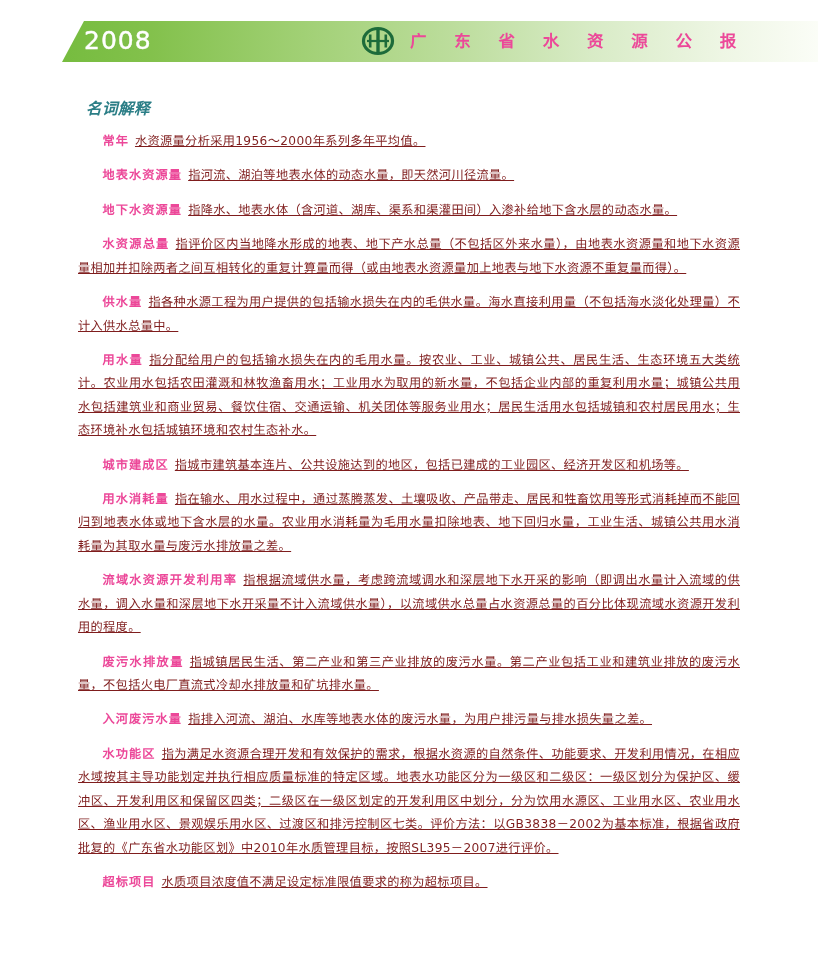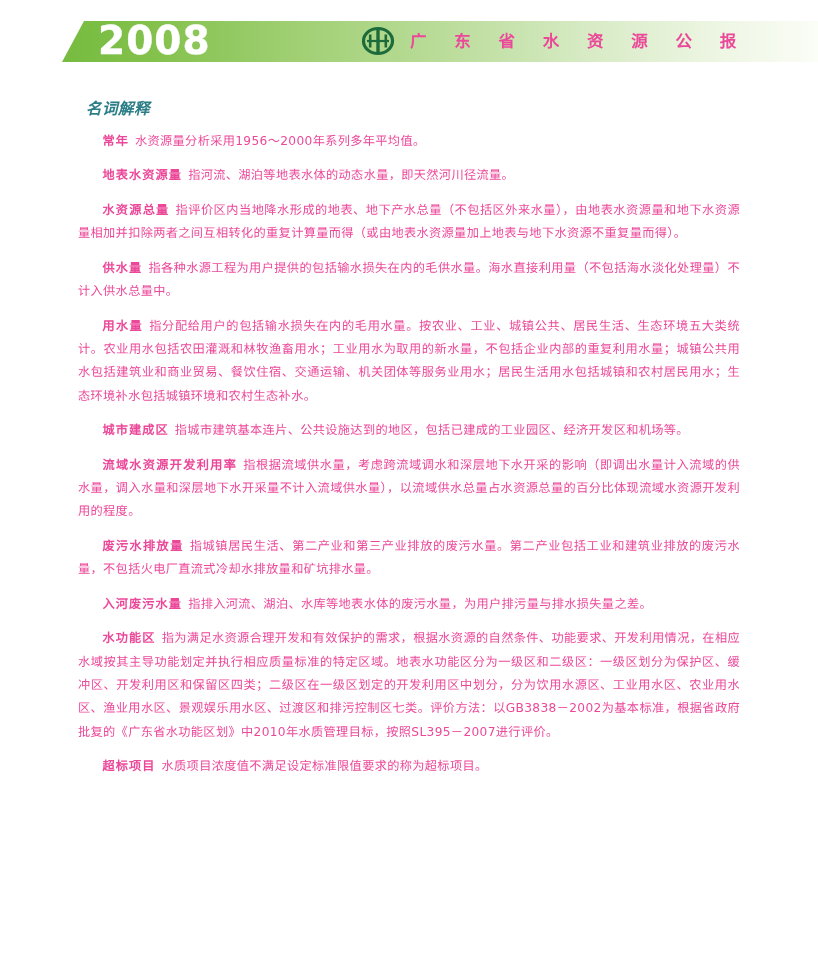--- a/index.html
+++ b/index.html
@@ -37,27 +37,27 @@
                 #9fcf72 230px,
                 #bcdd9c 390px,
                 #d8ebc6 530px,
                 #eef6e4 660px,
                 #fbfdf7 756px);
     -webkit-clip-path: polygon(22px 0, 756px 0, 756px 41px, 0 41px);
     clip-path: polygon(22px 0, 756px 0, 756px 41px, 0 41px);
   }
   .banner-year {
     position: absolute;
-    left: 98px;
+    left: 84px;
     top: 20px;
     height: 41px;
     line-height: 41px;
     font-family: "DejaVu Sans", "Liberation Sans", sans-serif;
-    font-size: 39px;
-    font-weight: 700;
+    font-size: 25px;
+    font-weight: 400;
     letter-spacing: 1px;
     color: #ffffff;
     z-index: 3;
     -webkit-text-stroke: 0.4px #ffffff;
   }
   .banner-logo {
     position: absolute;
     left: 358px;
     top: 26px;
     width: 40px;
@@ -113,21 +113,22 @@
   .entry.last {
     margin-bottom: 0;
   }
   .entry .term {
     font-weight: bold;
     color: #ec4899;
     letter-spacing: 1.1px;
     margin-right: 6px;
   }
   .entry .desc {
-    color: #ec4899;
+    color: #7f1d1d;
+    text-decoration: underline;
   }
 </style>
 </head>
 <body>
 
 <div class="page-header">
   <div class="banner"></div>
 
   <div class="banner-year">2008</div>
 
@@ -151,37 +152,43 @@
   <div class="entries">
 
     <p class="entry">
       <span class="term">常年</span><span class="desc">水资源量分析采用1956～2000年系列多年平均值。</span>
     </p>
 
     <p class="entry">
       <span class="term">地表水资源量</span><span class="desc">指河流、湖泊等地表水体的动态水量，即天然河川径流量。</span>
     </p>
 
+    <p class="entry">
+      <span class="term">地下水资源量</span><span class="desc">指降水、地表水体（含河道、湖库、渠系和渠灌田间）入渗补给地下含水层的动态水量。</span>
+    </p>
 
     <p class="entry">
       <span class="term">水资源总量</span><span class="desc">指评价区内当地降水形成的地表、地下产水总量（不包括区外来水量），由地表水资源量和地下水资源量相加并扣除两者之间互相转化的重复计算量而得（或由地表水资源量加上地表与地下水资源不重复量而得）。</span>
     </p>
 
     <p class="entry">
       <span class="term">供水量</span><span class="desc">指各种水源工程为用户提供的包括输水损失在内的毛供水量。海水直接利用量（不包括海水淡化处理量）不计入供水总量中。</span>
     </p>
 
     <p class="entry">
       <span class="term">用水量</span><span class="desc">指分配给用户的包括输水损失在内的毛用水量。按农业、工业、城镇公共、居民生活、生态环境五大类统计。农业用水包括农田灌溉和林牧渔畜用水；工业用水为取用的新水量，不包括企业内部的重复利用水量；城镇公共用水包括建筑业和商业贸易、餐饮住宿、交通运输、机关团体等服务业用水；居民生活用水包括城镇和农村居民用水；生态环境补水包括城镇环境和农村生态补水。</span>
     </p>
 
     <p class="entry">
       <span class="term">城市建成区</span><span class="desc">指城市建筑基本连片、公共设施达到的地区，包括已建成的工业园区、经济开发区和机场等。</span>
     </p>
 
+    <p class="entry">
+      <span class="term">用水消耗量</span><span class="desc">指在输水、用水过程中，通过蒸腾蒸发、土壤吸收、产品带走、居民和牲畜饮用等形式消耗掉而不能回归到地表水体或地下含水层的水量。农业用水消耗量为毛用水量扣除地表、地下回归水量，工业生活、城镇公共用水消耗量为其取水量与废污水排放量之差。</span>
+    </p>
 
     <p class="entry">
       <span class="term">流域水资源开发利用率</span><span class="desc">指根据流域供水量，考虑跨流域调水和深层地下水开采的影响（即调出水量计入流域的供水量，调入水量和深层地下水开采量不计入流域供水量），以流域供水总量占水资源总量的百分比体现流域水资源开发利用的程度。</span>
     </p>
 
     <p class="entry">
       <span class="term">废污水排放量</span><span class="desc">指城镇居民生活、第二产业和第三产业排放的废污水量。第二产业包括工业和建筑业排放的废污水量，不包括火电厂直流式冷却水排放量和矿坑排水量。</span>
     </p>
 
     <p class="entry">

